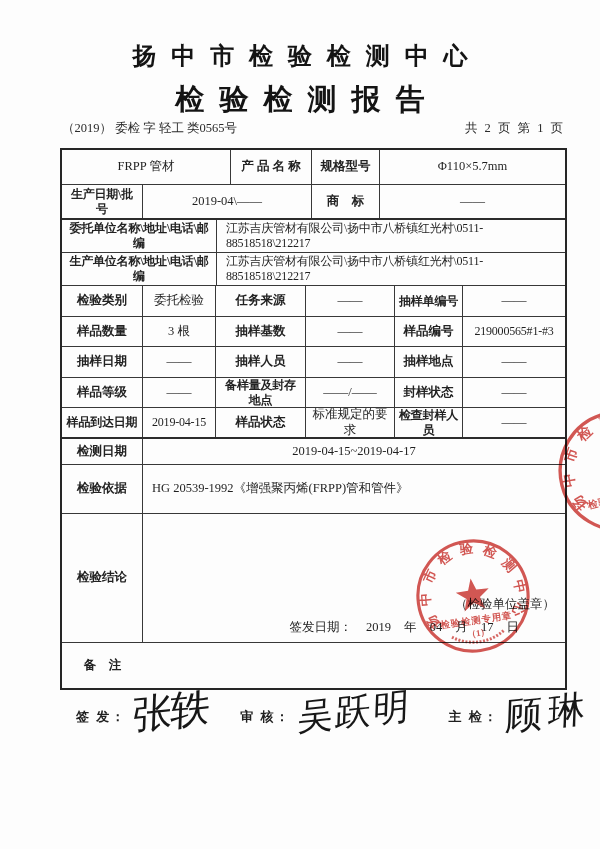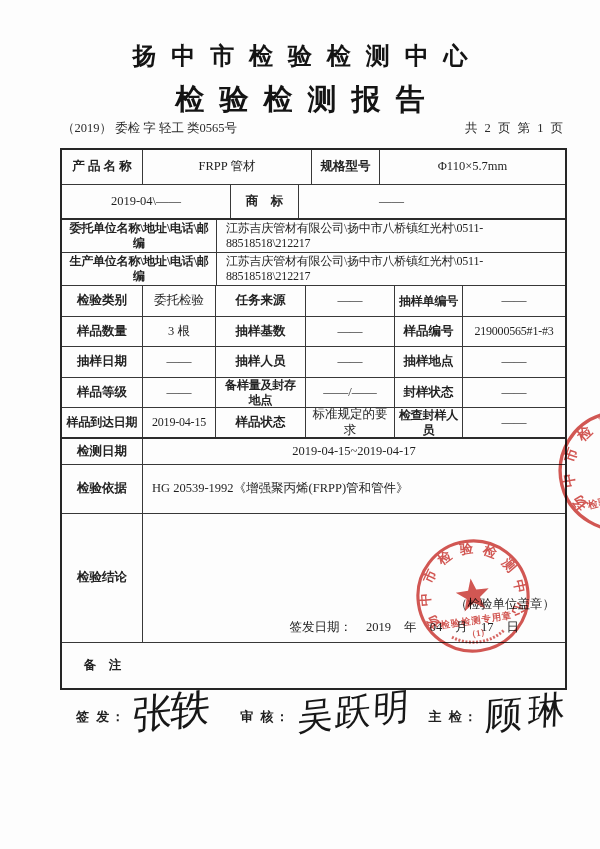--- a/index.html
+++ b/index.html
@@ -85,26 +85,27 @@
 
   <div class="org-title">扬中市检验检测中心</div>
   <div class="report-title">检验检测报告</div>
   <div class="doc-meta">
     <span class="left">（2019） 委检 字 轻工 类0565号</span>
     <span class="right">共 2 页 第 1 页</span>
   </div>
 
   <div class="report-table">
     <div class="tr h35">
+      <div class="c w169">FRPP 管材</div>
       <div class="c lab w81">产 品 名 称</div>
-      <div class="c w169">FRPP 管材</div>
       <div class="c lab w68">规格型号</div>
       <div class="c w185">Φ110×5.7mm</div>
     </div>
     <div class="tr h35 thickb">
+      <div class="c lab w81 small">生产日期\批号</div>
       <div class="c w169">2019-04\——</div>
       <div class="c lab w68">商　标</div>
       <div class="c w185">——</div>
     </div>
     <div class="tr h33">
       <div class="c lab w155 small">委托单位名称\地址\电话\邮编</div>
       <div class="c left w348 small">江苏吉庆管材有限公司\扬中市八桥镇红光村\0511-88518518\212217</div>
     </div>
     <div class="tr h33">
       <div class="c lab w155 small">生产单位名称\地址\电话\邮编</div>
@@ -210,17 +211,17 @@
       <text class="stamp-num" x="60" y="101">（1）</text>
       <path d="M33,98.5 A47,47 0 0 0 87,98.5" fill="none" stroke="currentColor" stroke-width="3" stroke-dasharray="2 1.6" opacity="0.9"></path>
     </svg>
   </div>
 
   <div class="sig-row">
     <span class="sig-label" style="margin-left:14px">签 发：</span>
     <span class="sig-name">张轶</span>
     <span class="sig-label" style="margin-left:26px">审 核：</span>
     <span class="sig-name n2">吴跃明</span>
-    <span class="sig-label" style="margin-left:12px">主 检：</span>
+    <span class="sig-label" style="margin-left:32px">主 检：</span>
     <span class="sig-name n3">顾琳</span>
   </div>
 
 </div>
 
 </body></html>

